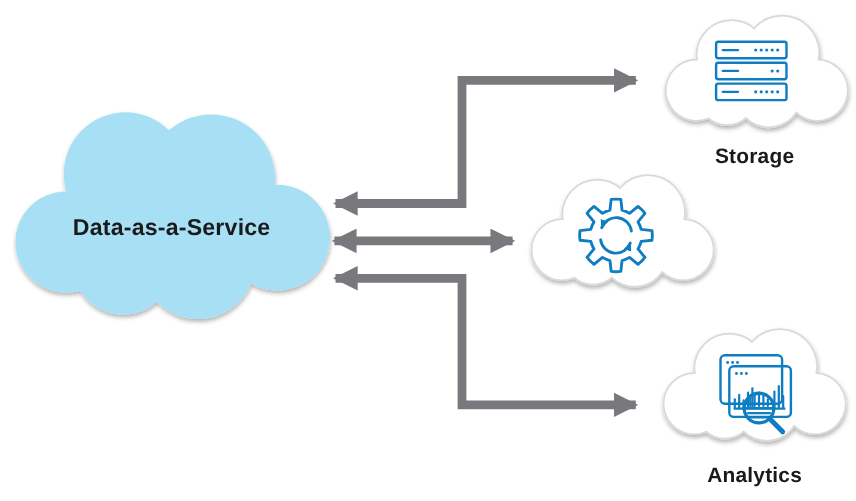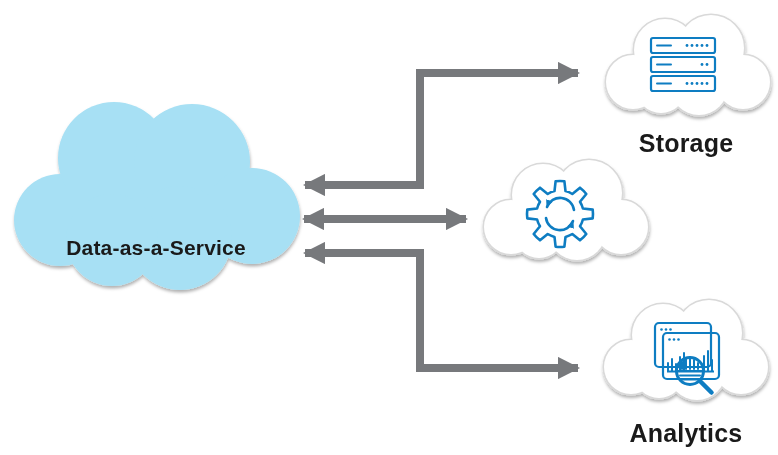--- a/index.html
+++ b/index.html
@@ -4,23 +4,23 @@
 <style>
   html,body{margin:0;padding:0;background:#fff;}
   .canvas{
     position:relative;width:778px;height:455px;background:#fff;
     font-family:"Liberation Sans","DejaVu Sans",sans-serif;overflow:hidden;
   }
   .canvas svg{position:absolute;left:0;top:0;}
   .label{
     position:absolute;transform:translate(-50%,-50%);
     font-weight:700;color:var(--label,#1a1a1a);white-space:nowrap;
-    font-size:25px;letter-spacing:.2px;
+    font-size:19px;letter-spacing:.2px;
   }
-  .label.hub{font-size:21px;margin-top:40px;}
+  .label.hub{font-size:21px;}
   .cloud-stroke{stroke:var(--cloud-stroke,#d9d9d9);stroke-width:3;fill:#fff;}
   .cloud-fill{fill:#fff;}
   .hub-fill{fill:var(--hub-fill,#a7e0f4);}
   .arrow{stroke:var(--arrow,#77797c);stroke-width:8;fill:none;}
   .mk-gray{fill:var(--arrow,#77797c);}
   .mk-blue{fill:var(--blue,#0e7dc2);}
   .b-line{stroke:var(--blue,#0e7dc2);fill:none;}
   .b-fill{fill:var(--blue,#0e7dc2);stroke:none;}
   .w2{stroke-width:2;} .w22{stroke-width:2.2;} .w26{stroke-width:2.6;} .w3{stroke-width:3;}
   .rc{stroke-linecap:round;}

